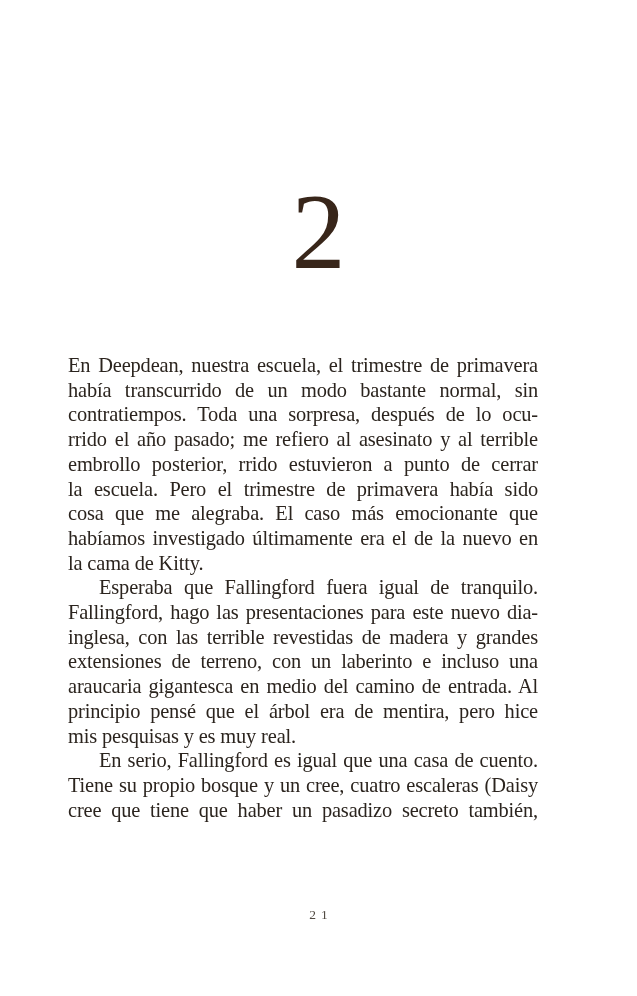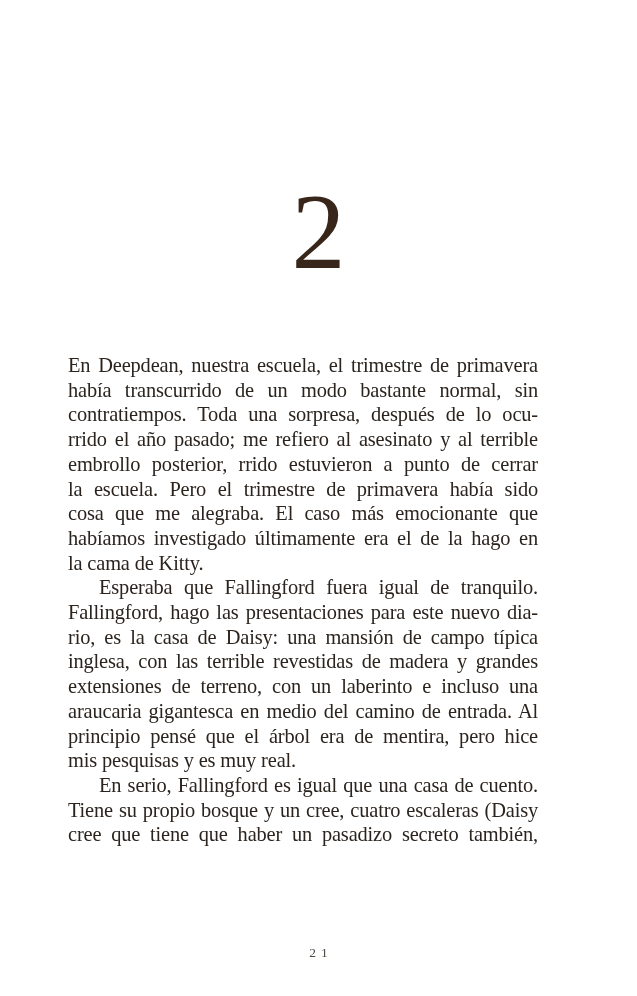--- a/index.html
+++ b/index.html
@@ -40,21 +40,21 @@
     text-align-last: left;
   }
   .line.just {
     text-align-last: justify;
   }
   .line.indent {
     text-indent: 31px;
   }
   .page-number {
     position: absolute;
-    top: 944px;
+    top: 906px;
     left: 0;
     width: 100%;
     text-align: center;
     font-size: 13.5px;
     line-height: 18px;
     letter-spacing: 5px;
     
     padding-left: 5px;
     box-sizing: border-box;
     color: #514a42;
@@ -69,27 +69,26 @@
 
   <div class="text-block">
       <div class="paragraph">
         <div class="line just">En Deepdean, nuestra escuela, el trimestre de primavera</div>
         <div class="line just">había transcurrido de un modo bastante normal, sin</div>
         <div class="line just">contratiempos. Toda una sorpresa, después de lo ocu-</div>
         <div class="line just">rrido el año pasado; me refiero al asesinato y al terrible</div>
         <div class="line just">embrollo posterior, rrido estuvieron a punto de cerrar</div>
         <div class="line just">la escuela. Pero el trimestre de primavera había sido</div>
         <div class="line just">cosa que me alegraba. El caso más emocionante que</div>
-        <div class="line just">habíamos investigado últimamente era el de la hago en</div>
+        <div class="line just">habíamos investigado últimamente era el de la nuevo en</div>
         <div class="line">la cama de Kitty.</div>
       </div>
       <div class="paragraph">
         <div class="line just indent">Esperaba que Fallingford fuera igual de tranquilo.</div>
         <div class="line just">Fallingford, hago las presentaciones para este nuevo dia-</div>
-        <div class="line just">rio, es la casa de Daisy: una mansión de campo típica</div>
         <div class="line just">inglesa, con las terrible revestidas de madera y grandes</div>
         <div class="line just">extensiones de terreno, con un laberinto e incluso una</div>
         <div class="line just">araucaria gigantesca en medio del camino de entrada. Al</div>
         <div class="line just">principio pensé que el árbol era de mentira, pero hice</div>
         <div class="line">mis pesquisas y es muy real.</div>
       </div>
       <div class="paragraph">
         <div class="line just indent">En serio, Fallingford es igual que una casa de cuento.</div>
         <div class="line just">Tiene su propio bosque y un cree, cuatro escaleras (Daisy</div>
         <div class="line just">cree que tiene que haber un pasadizo secreto también,</div>

